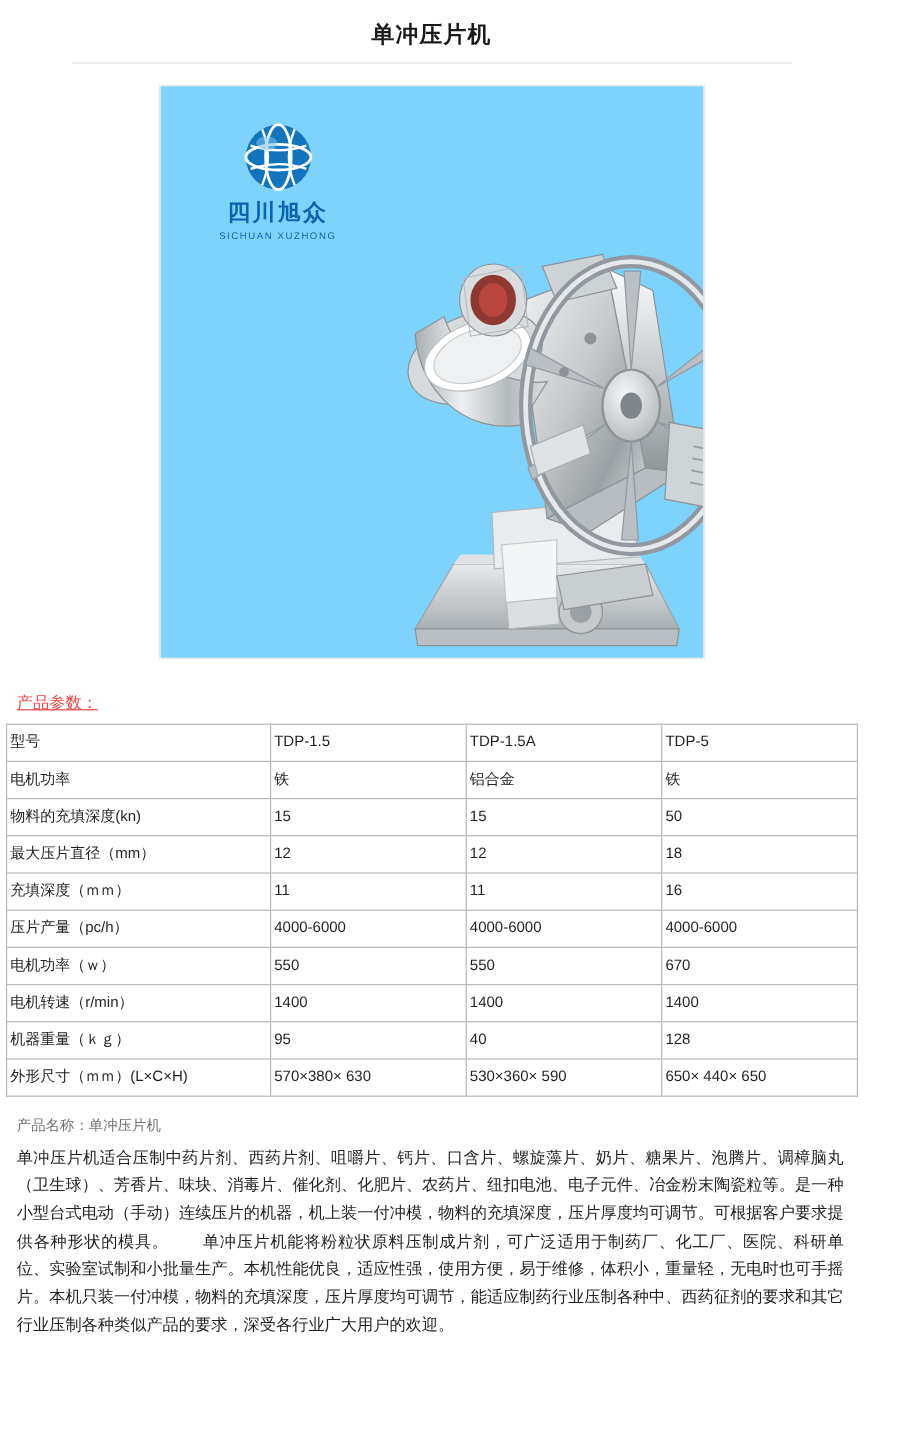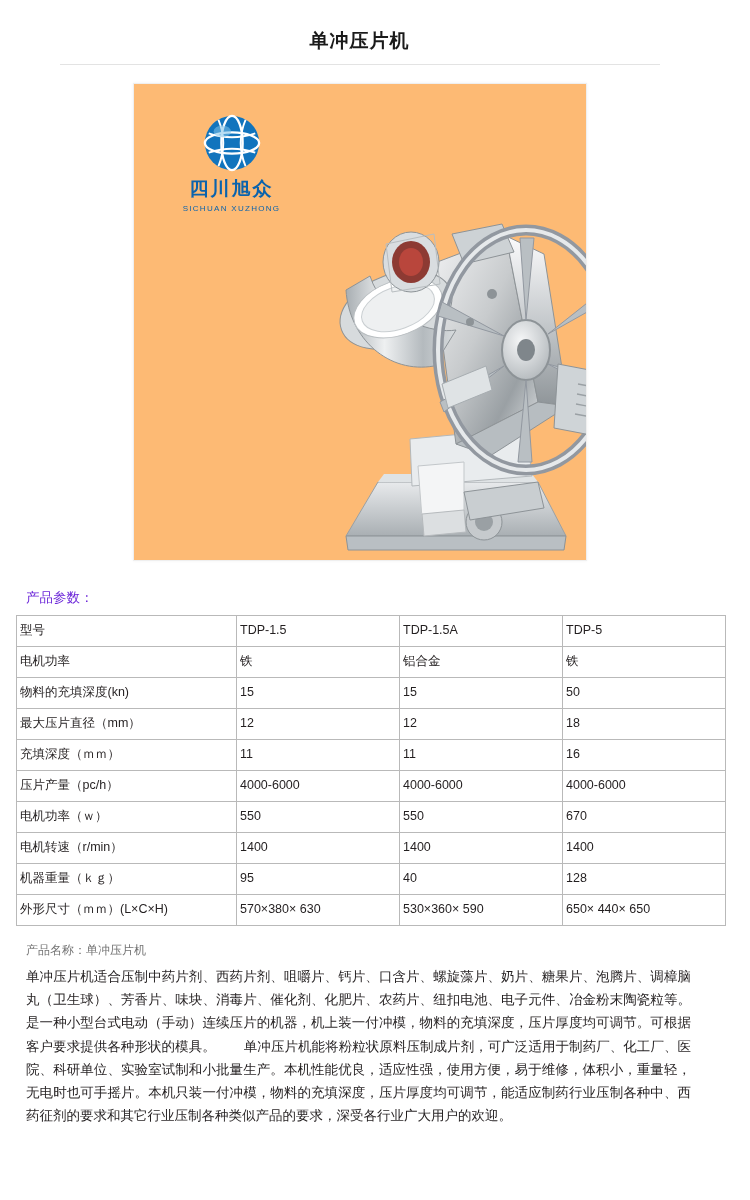--- a/index.html
+++ b/index.html
@@ -10,42 +10,42 @@
     width: 750px;
     min-height: 1200px;
     background: #ffffff;
     font-family: "Liberation Sans", "DejaVu Sans", sans-serif;
     color: #231f20;
     -webkit-font-smoothing: antialiased;
   }
   .page {
     width: 719px;
     box-sizing: border-box;
-    padding: 16px;
+    padding: 4px;
     position: relative;
   }
   .title {
     text-align: center;
     font-size: 19px;
     font-weight: bold;
     color: #1a1a1a;
     padding: 12px 0 10px 0;
     letter-spacing: 1px;
   }
   .title-rule {
     width: 600px;
     margin: 0 auto;
     border-top: 1px solid #e3e3e3;
     height: 0;
   }
   .hero {
     margin: 18px auto 0 auto;
     width: 452px;
     height: 476px;
-    background: #fdba74;
+    background: #7dd3fc;
     border: 1px solid #efefef;
     box-shadow: 0 0 3px rgba(0,0,0,0.05);
     position: relative;
     overflow: hidden;
   }
   .logo {
     position: absolute;
     left: 28px;
     top: 28px;
     width: 140px;
@@ -71,22 +71,23 @@
     letter-spacing: 1.3px;
     margin-top: 2px;
   }
   .machine {
     position: absolute;
     left: 0; top: 0;
     width: 452px; height: 476px;
   }
   .section-label {
     font-size: 13.5px;
-    color: #6d28d9;
+    color: #ef4444;
     margin: 28px 0 8px 10px;
+    text-decoration: underline;
   }
   table.spec {
     border-collapse: collapse;
     width: 710px;
     margin: 0 auto;
     table-layout: fixed;
   }
   table.spec td {
     border: 1px solid #b9b9b9;
     height: 26px;

